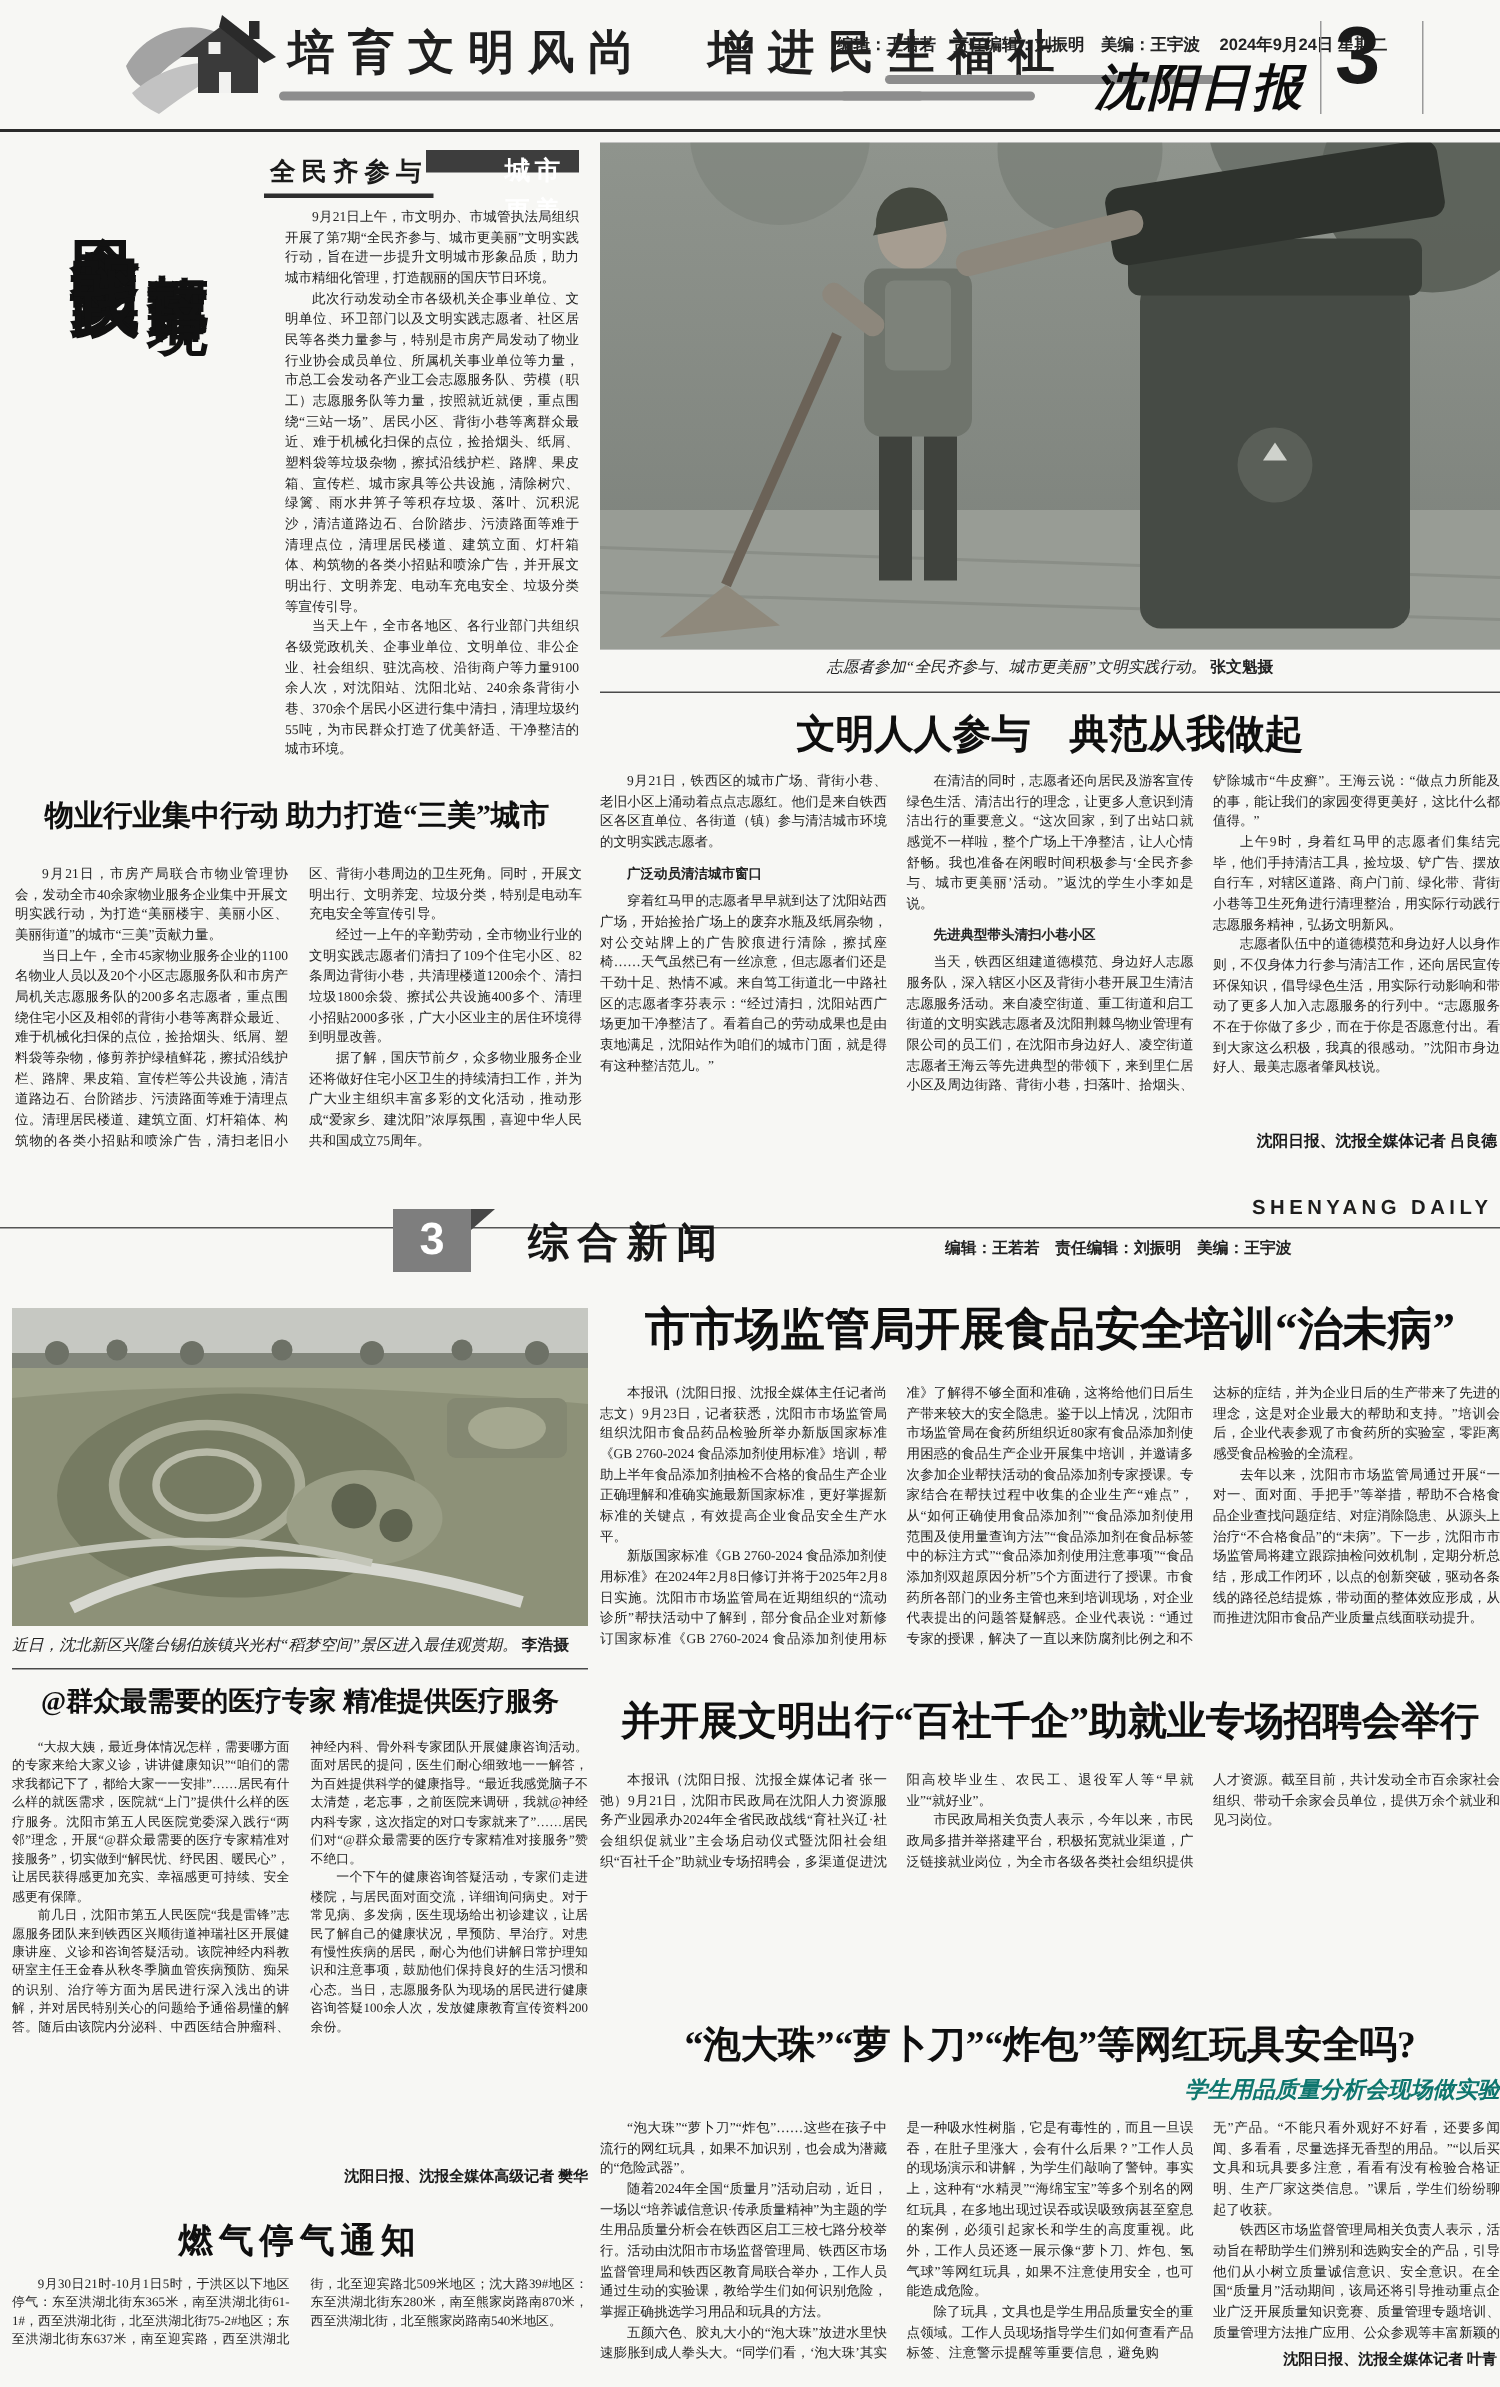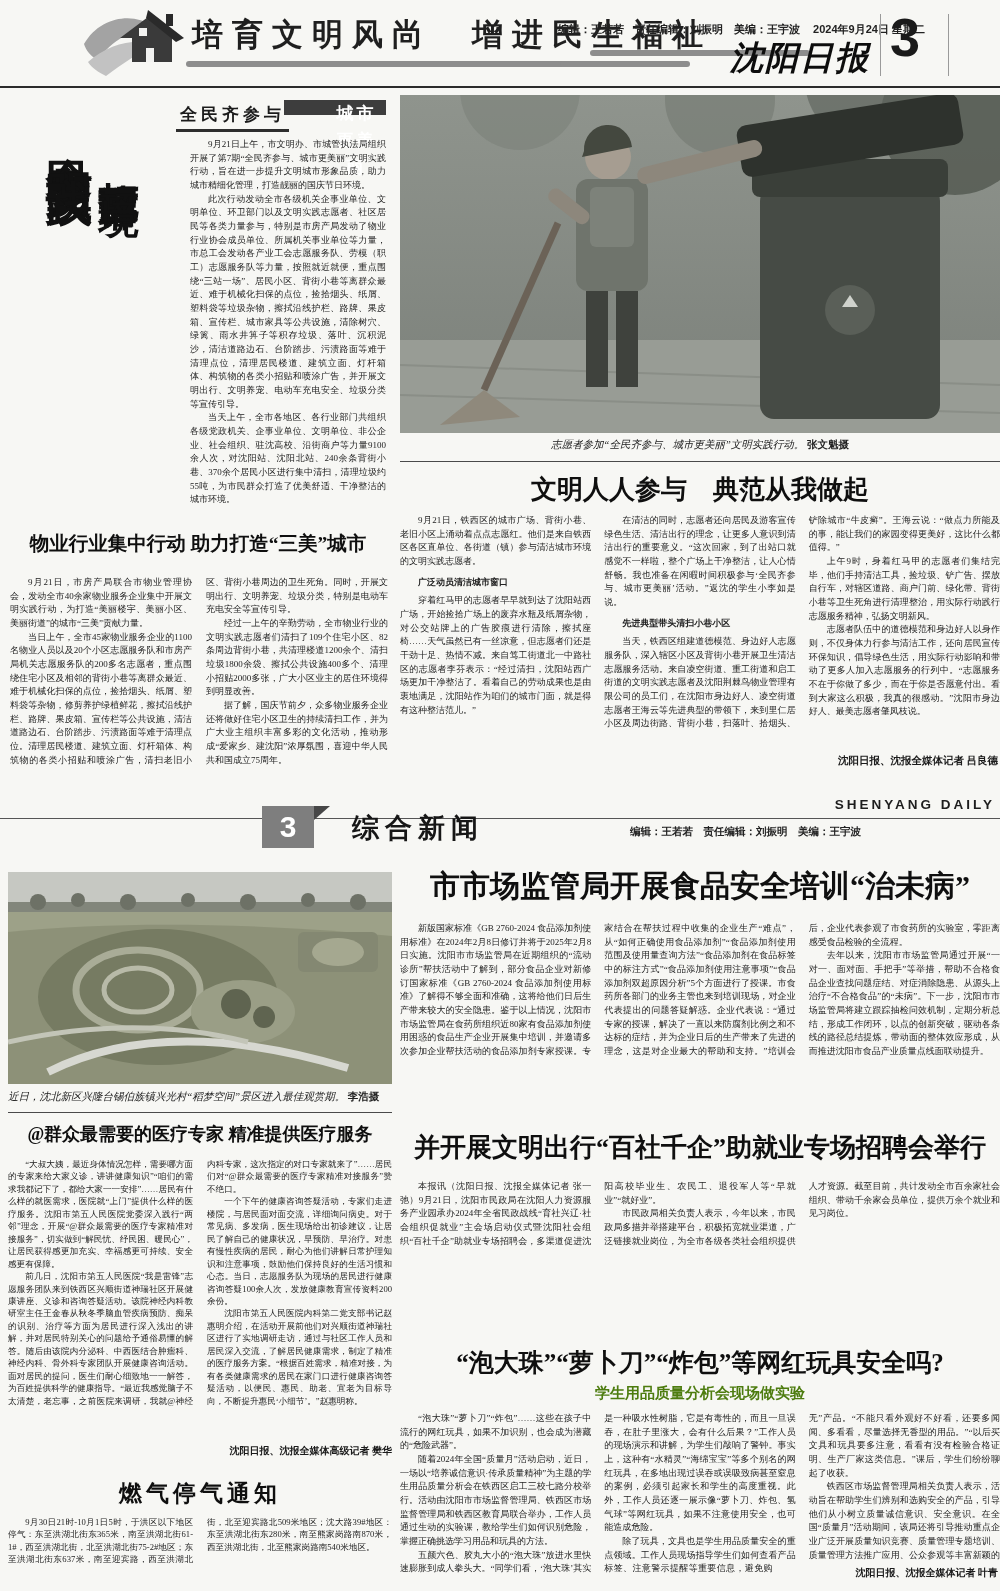--- a/index.html
+++ b/index.html
@@ -62,21 +62,21 @@
   .med-body p, .gas-body p { font-size:8.6px; line-height:1.45; }
   .gas-head { left:8px; top:1478px; width:384px; font-size:23px; letter-spacing:4px; }
   .gas-body { left:8px; top:1516px; width:384px; height:75px; column-count:2; column-gap:14px; overflow:hidden; }
 
   
   .food-head { left:400px; top:866px; width:600px; font-size:30px; }
   .food-body { left:400px; top:922px; width:600px; height:198px; column-count:3; column-gap:13px; overflow:hidden; }
   .job-head  { left:400px; top:1130px; width:600px; font-size:26px; }
   .job-body  { left:400px; top:1180px; width:600px; height:154px; column-count:3; column-gap:13px; overflow:hidden; }
   .toy-head  { left:400px; top:1346px; width:600px; font-size:25px; }
-  .toy-sub   { left:400px; top:1384px; width:600px; font-size:15px; font-weight:bold; text-align:center; color:#4d7c0f; }
+  .toy-sub   { left:400px; top:1384px; width:600px; font-size:15px; font-weight:bold; text-align:right; color:#0f766e;font-style:italic; }
   .toy-body  { left:400px; top:1412px; width:600px; height:172px; column-count:3; column-gap:13px; overflow:hidden; }
 </style>
 </head>
 <body>
 
 <div class="page">
 
   <svg class="abs" style="left:82px;top:4px" width="104" height="76" viewBox="0 0 104 76">
     <path d="M2 40 C18 12 52 8 70 22 C50 26 30 36 16 56 C8 52 4 46 2 40 Z" fill="#a3a3a3"></path>
     <path d="M6 58 C26 40 52 34 74 40 C58 48 40 60 24 72 C16 68 10 64 6 58 Z" fill="#c2c2c2"></path>
@@ -211,31 +211,31 @@
     <span>近日，沈北新区兴隆台锡伯族镇兴光村“稻梦空间”景区进入最佳观赏期。</span>
     <span class="credit">李浩摄</span>
   </div>
   <div class="abs thin-rule" style="left:8px;top:1112px;width:384px"></div>
 
   <div class="abs h-serif med-head">@群众最需要的医疗专家 精准提供医疗服务</div>
   <div class="abs med-body body-txt">
     <p>“大叔大姨，最近身体情况怎样，需要哪方面的专家来给大家义诊，讲讲健康知识”“咱们的需求我都记下了，都给大家一一安排”……居民有什么样的就医需求，医院就“上门”提供什么样的医疗服务。沈阳市第五人民医院党委深入践行“两邻”理念，开展“@群众最需要的医疗专家精准对接服务”，切实做到“解民忧、纾民困、暖民心”，让居民获得感更加充实、幸福感更可持续、安全感更有保障。</p>
     <p>前几日，沈阳市第五人民医院“我是雷锋”志愿服务团队来到铁西区兴顺街道神瑞社区开展健康讲座、义诊和咨询答疑活动。该院神经内科教研室主任王金春从秋冬季脑血管疾病预防、痴呆的识别、治疗等方面为居民进行深入浅出的讲解，并对居民特别关心的问题给予通俗易懂的解答。随后由该院内分泌科、中西医结合肿瘤科、神经内科、骨外科专家团队开展健康咨询活动。面对居民的提问，医生们耐心细致地一一解答，为百姓提供科学的健康指导。“最近我感觉脑子不太清楚，老忘事，之前医院来调研，我就@神经内科专家，这次指定的对口专家就来了”……居民们对“@群众最需要的医疗专家精准对接服务”赞不绝口。</p>
     <p>一个下午的健康咨询答疑活动，专家们走进楼院，与居民面对面交流，详细询问病史。对于常见病、多发病，医生现场给出初诊建议，让居民了解自己的健康状况，早预防、早治疗。对患有慢性疾病的居民，耐心为他们讲解日常护理知识和注意事项，鼓励他们保持良好的生活习惯和心态。当日，志愿服务队为现场的居民进行健康咨询答疑100余人次，发放健康教育宣传资料200余份。</p>
-    <p>沈阳市第五人民医院内科第二党支部书记赵惠明介绍，在活动开展前他们对兴顺街道神瑞社区进行了实地调研走访，通过与社区工作人员和居民深入交流，了解居民健康需求，制定了精准的医疗服务方案。“根据百姓需求，精准对接，为有各类健康需求的居民在家门口进行健康咨询答疑活动，以便民、惠民、助老、宜老为目标导向，不断提升惠民‘小细节’。”赵惠明称。</p>
   </div>
   <div class="abs byline" style="left:170px;top:1442px;width:222px;font-size:10px">沈阳日报、沈报全媒体高级记者 樊华</div>
 
   <div class="abs h-serif gas-head">燃气停气通知</div>
   <div class="abs gas-body body-txt">
     <p>9月30日21时-10月1日5时，于洪区以下地区停气：东至洪湖北街东365米，南至洪湖北街61-1#，西至洪湖北街，北至洪湖北街75-2#地区；东至洪湖北街东637米，南至迎宾路，西至洪湖北街，北至迎宾路北509米地区；沈大路39#地区：东至洪湖北街东280米，南至熊家岗路南870米，西至洪湖北街，北至熊家岗路南540米地区。</p>
   </div>
 
   <div class="abs h-serif food-head">市市场监管局开展食品安全培训“治未病”</div>
   <div class="abs food-body body-txt">
+    <p>本报讯（沈阳日报、沈报全媒体主任记者尚志文）9月23日，记者获悉，沈阳市市场监管局组织沈阳市食品药品检验所举办新版国家标准《GB 2760-2024 食品添加剂使用标准》培训，帮助上半年食品添加剂抽检不合格的食品生产企业正确理解和准确实施最新国家标准，更好掌握新标准的关键点，有效提高企业食品安全生产水平。</p>
     <p>新版国家标准《GB 2760-2024 食品添加剂使用标准》在2024年2月8日修订并将于2025年2月8日实施。沈阳市市场监管局在近期组织的“流动诊所”帮扶活动中了解到，部分食品企业对新修订国家标准《GB 2760-2024 食品添加剂使用标准》了解得不够全面和准确，这将给他们日后生产带来较大的安全隐患。鉴于以上情况，沈阳市市场监管局在食药所组织近80家有食品添加剂使用困惑的食品生产企业开展集中培训，并邀请多次参加企业帮扶活动的食品添加剂专家授课。专家结合在帮扶过程中收集的企业生产“难点”，从“如何正确使用食品添加剂”“食品添加剂使用范围及使用量查询方法”“食品添加剂在食品标签中的标注方式”“食品添加剂使用注意事项”“食品添加剂双超原因分析”5个方面进行了授课。市食药所各部门的业务主管也来到培训现场，对企业代表提出的问题答疑解惑。企业代表说：“通过专家的授课，解决了一直以来防腐剂比例之和不达标的症结，并为企业日后的生产带来了先进的理念，这是对企业最大的帮助和支持。”培训会后，企业代表参观了市食药所的实验室，零距离感受食品检验的全流程。</p>
     <p>去年以来，沈阳市市场监管局通过开展“一对一、面对面、手把手”等举措，帮助不合格食品企业查找问题症结、对症消除隐患、从源头上治疗“不合格食品”的“未病”。下一步，沈阳市市场监管局将建立跟踪抽检问效机制，定期分析总结，形成工作闭环，以点的创新突破，驱动各条线的路径总结提炼，带动面的整体效应形成，从而推进沈阳市食品产业质量点线面联动提升。</p>
   </div>
 
   <div class="abs h-serif job-head">并开展文明出行“百社千企”助就业专场招聘会举行</div>
   <div class="abs job-body body-txt">
     <p>本报讯（沈阳日报、沈报全媒体记者 张一弛）9月21日，沈阳市民政局在沈阳人力资源服务产业园承办2024年全省民政战线“育社兴辽·社会组织促就业”主会场启动仪式暨沈阳社会组织“百社千企”助就业专场招聘会，多渠道促进沈阳高校毕业生、农民工、退役军人等“早就业”“就好业”。</p>
     <p>市民政局相关负责人表示，今年以来，市民政局多措并举搭建平台，积极拓宽就业渠道，广泛链接就业岗位，为全市各级各类社会组织提供人才资源。截至目前，共计发动全市百余家社会组织、带动千余家会员单位，提供万余个就业和见习岗位。</p>
   </div>
 

